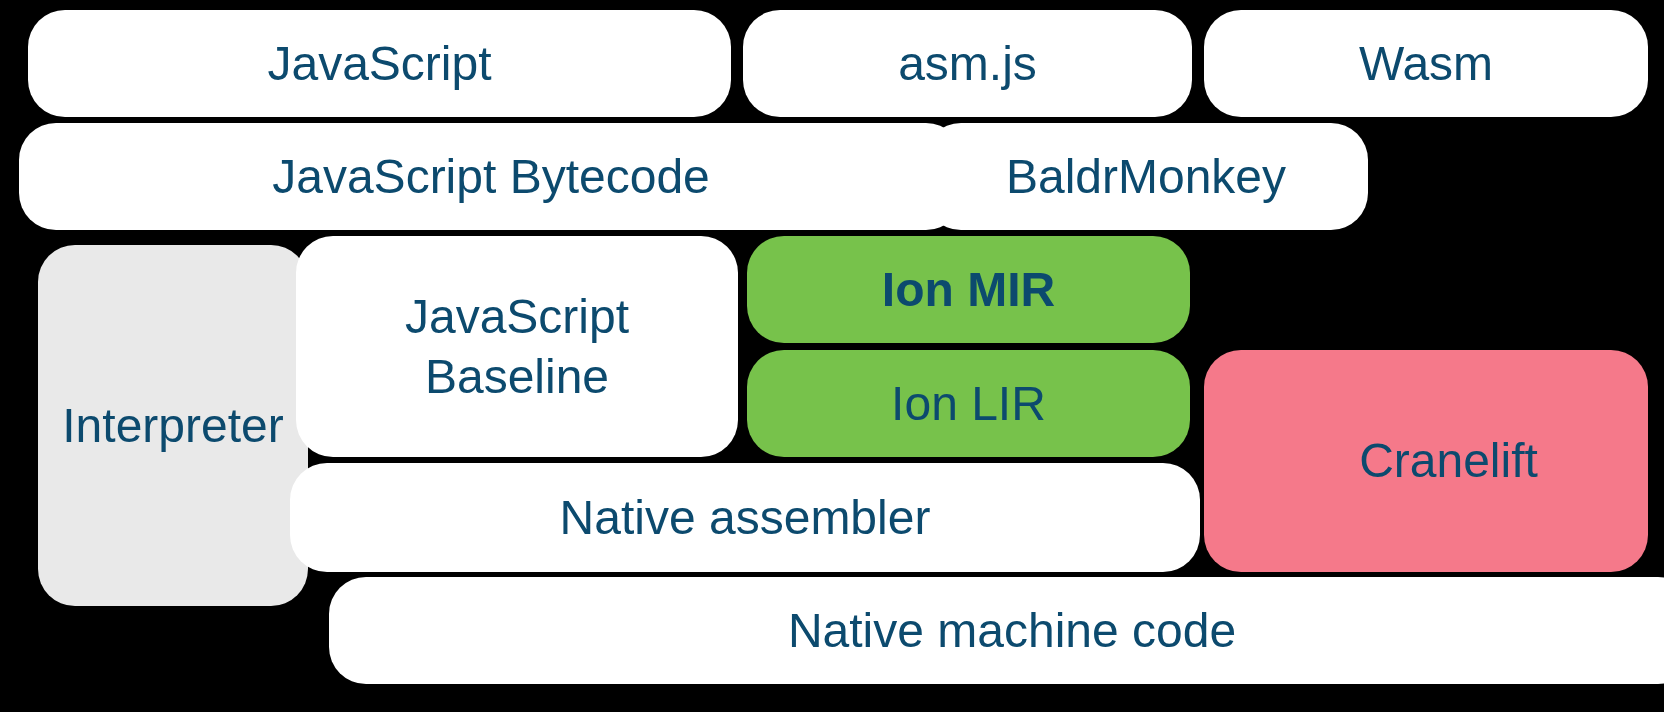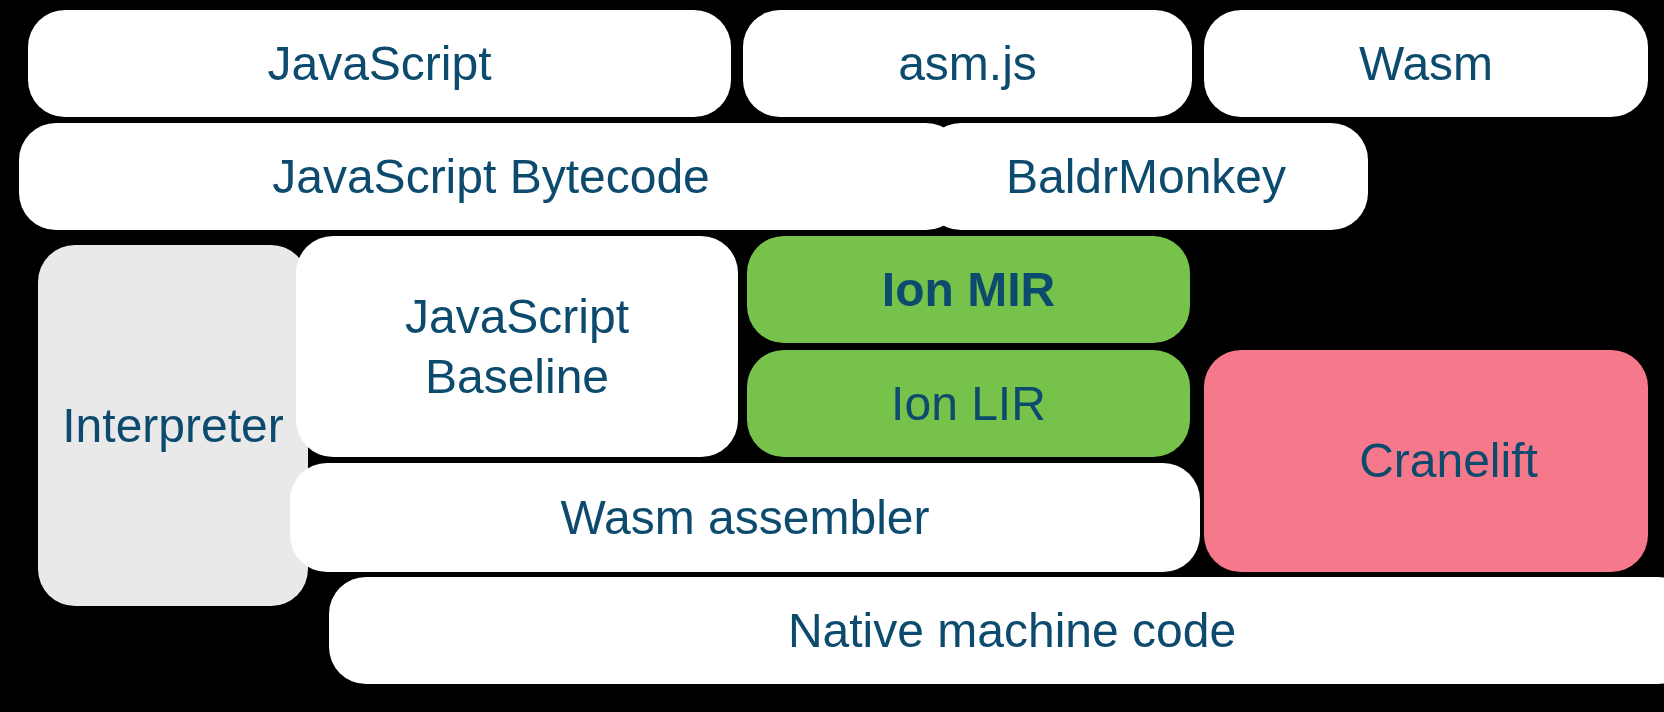--- a/index.html
+++ b/index.html
@@ -65,17 +65,17 @@
   <div class="block b-interp" style="background-color: rgb(233, 233, 233);">Interpreter</div>
 
   <div class="block b-baseline" style="background-color: rgb(255, 255, 255);">JavaScript Baseline</div>
 
   <div class="block b-ionmir" style="background-color: rgb(119, 194, 75); font-weight: bold;">Ion MIR</div>
 
   <div class="block b-ionlir" style="background-color: rgb(119, 194, 75);">Ion LIR</div>
 
   <div class="block b-cranelift" style="background-color: rgb(245, 121, 138); padding-left: 45px;">Cranelift</div>
 
-  <div class="block b-macro" style="background-color: rgb(255, 255, 255);">Wasm assembler</div>
+  <div class="block b-macro" style="background-color: rgb(255, 255, 255);">Native assembler</div>
 
   <div class="block b-native" style="background-color: rgb(255, 255, 255);">Native machine code</div>
 
 </div>
 
 </body></html>

